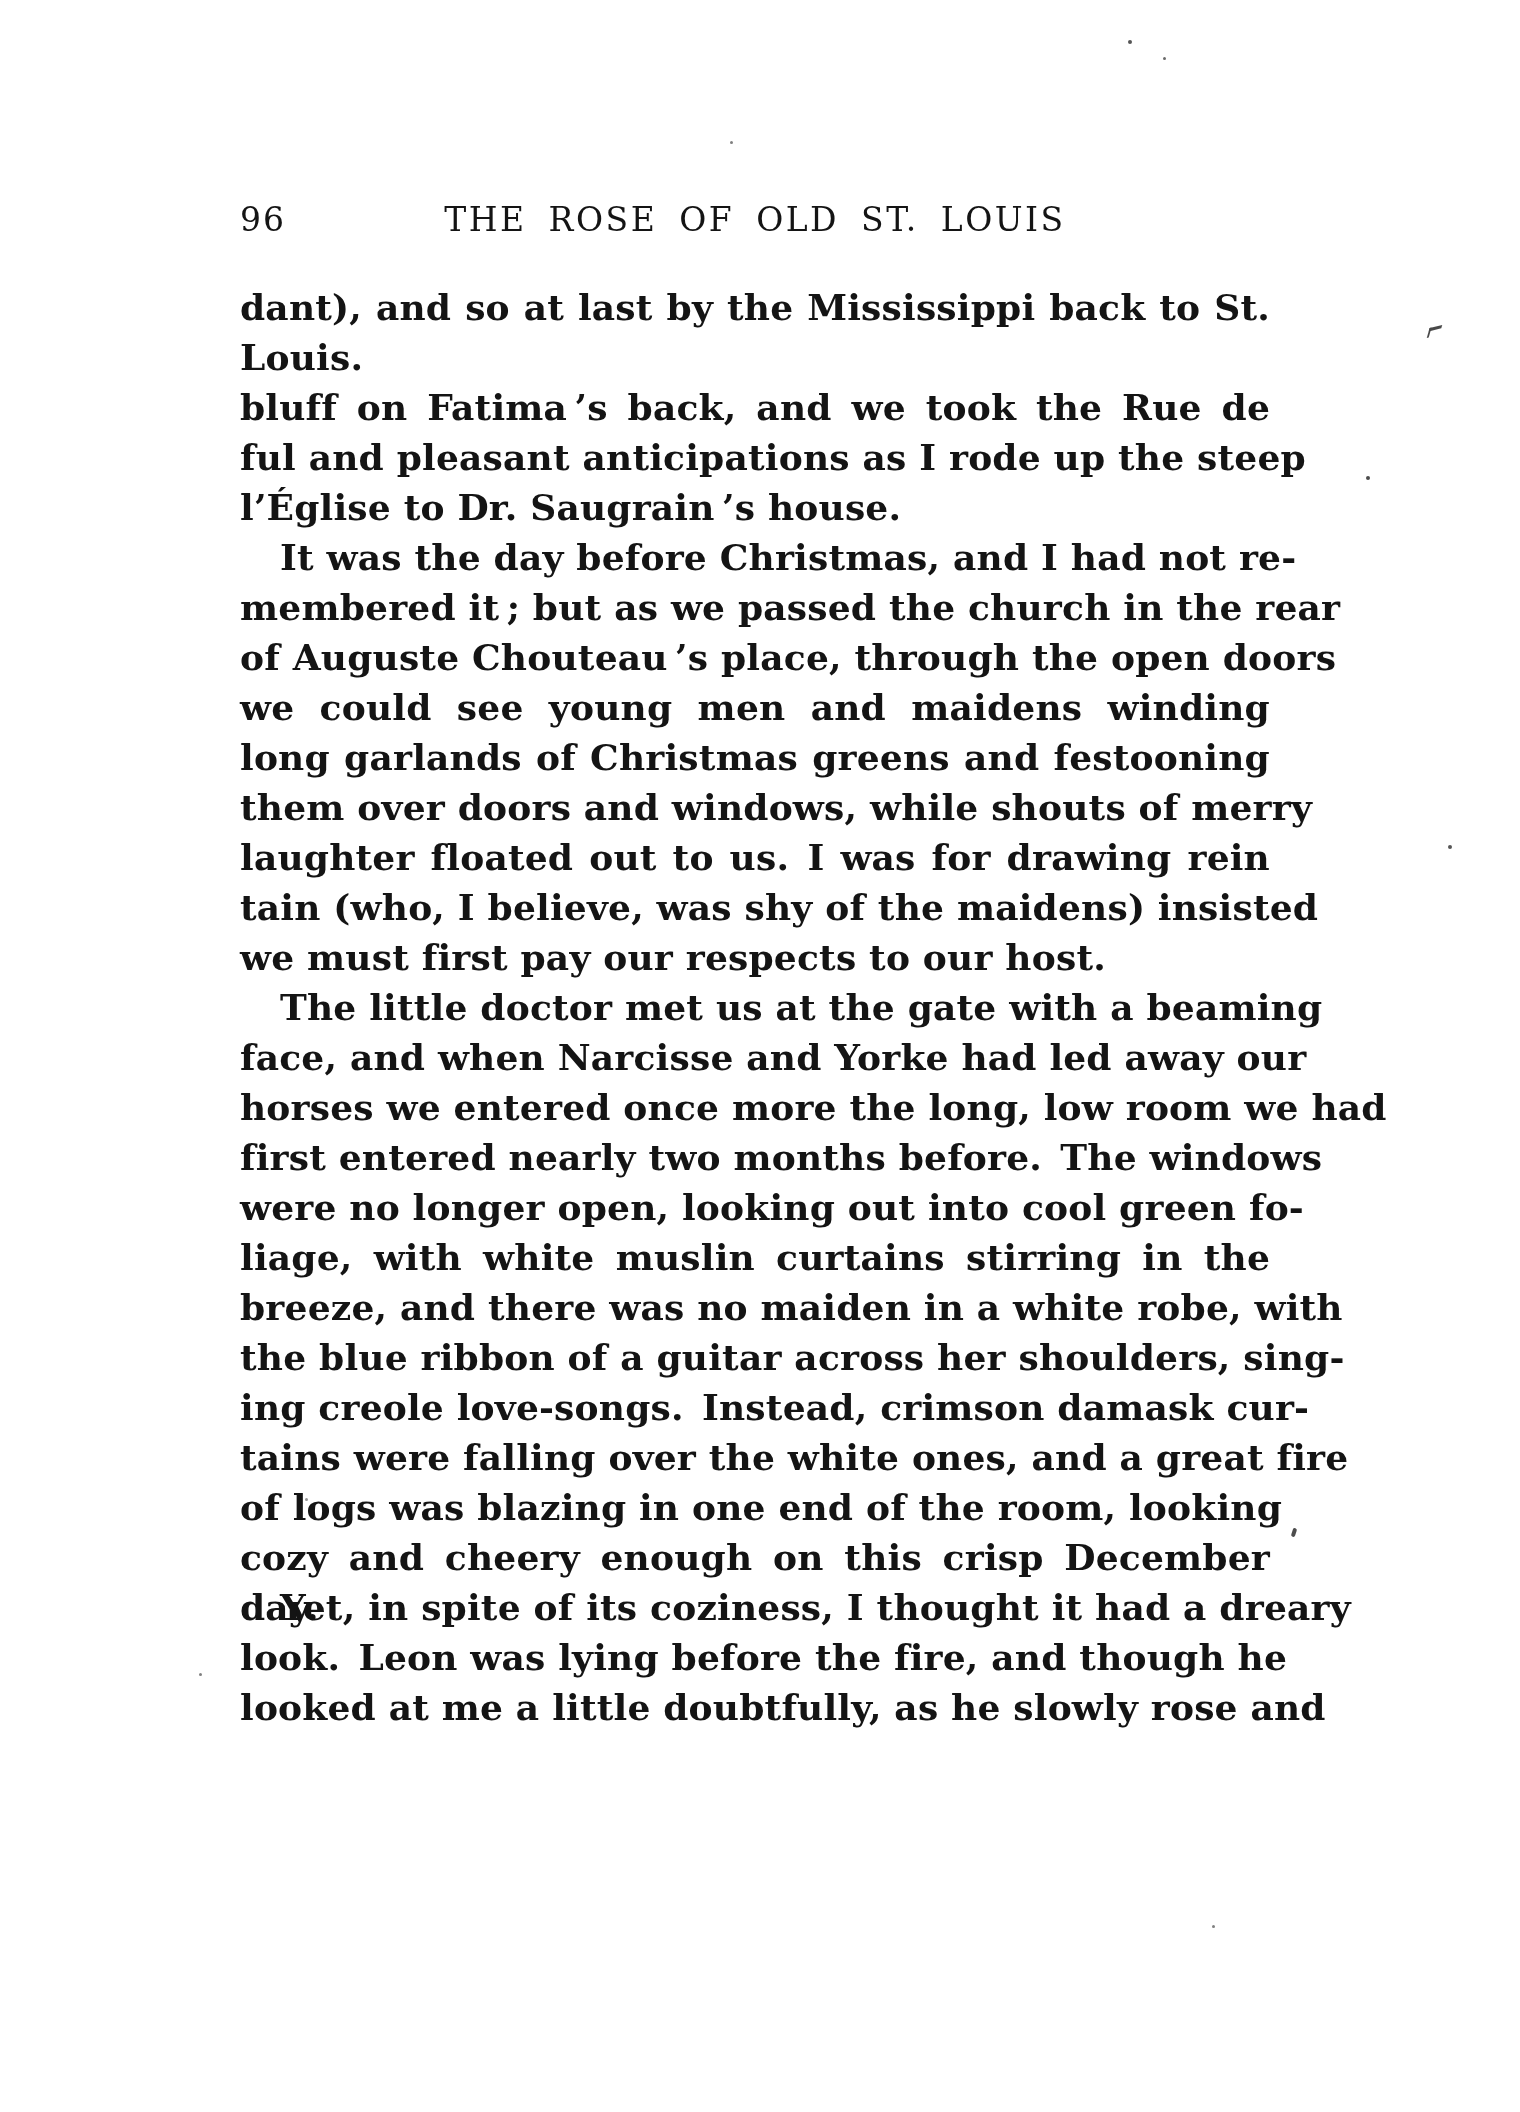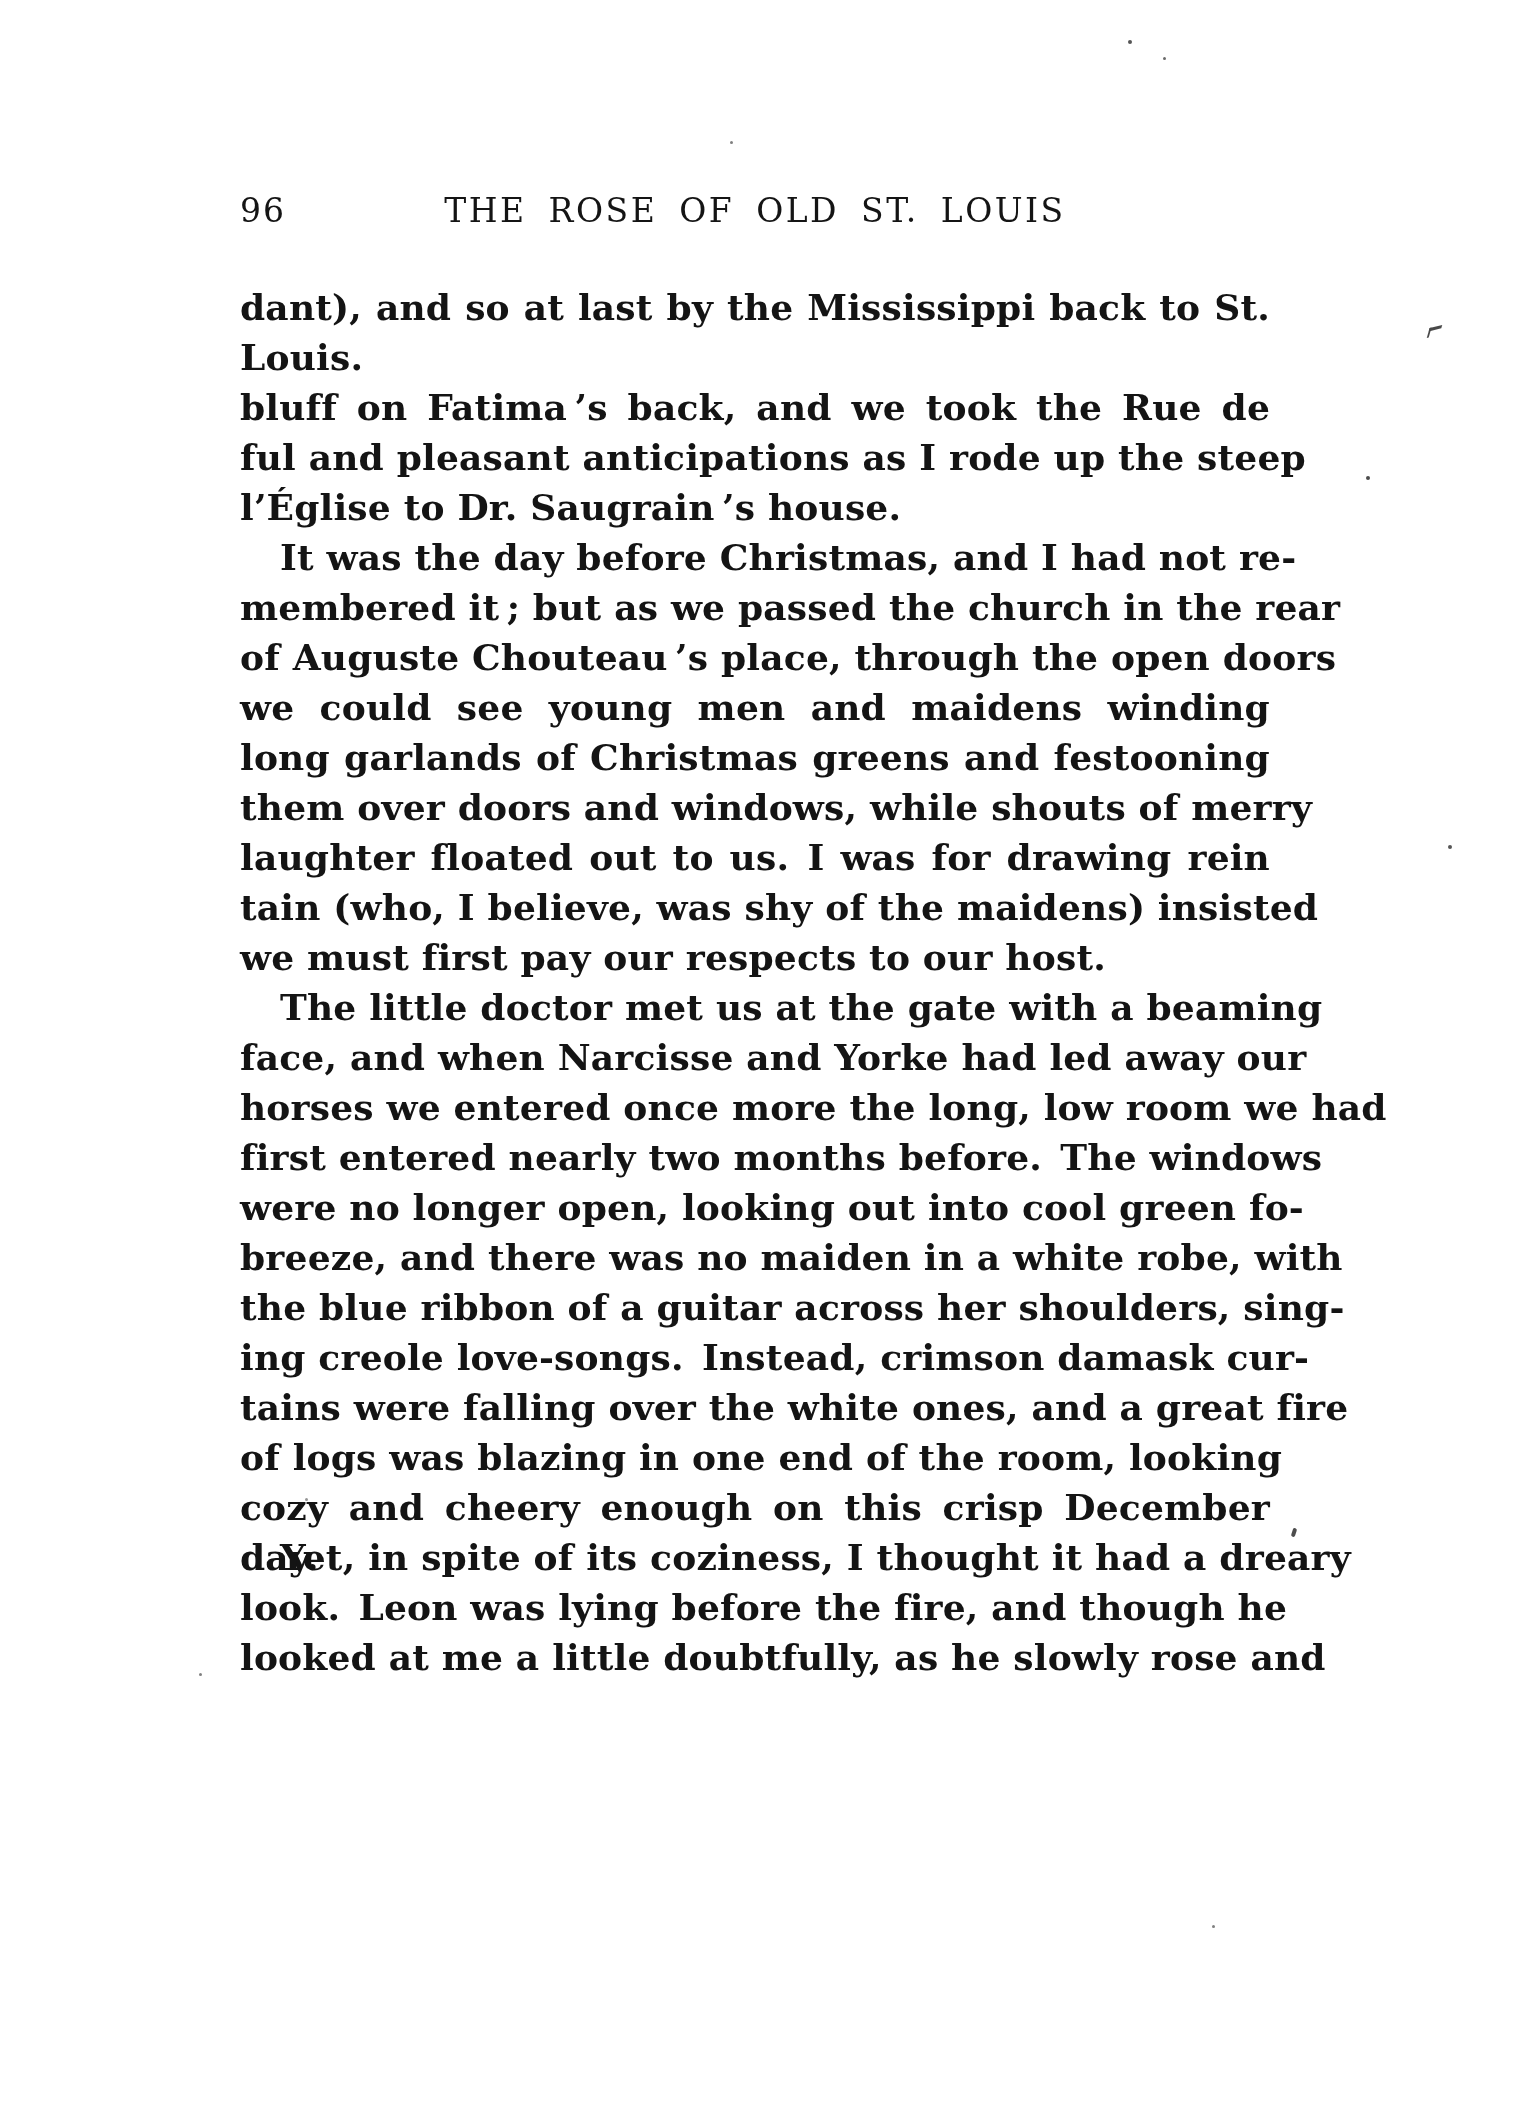--- a/index.html
+++ b/index.html
@@ -7,21 +7,21 @@
     position: relative;
     width: 1520px;
     height: 2112px;
     background: #ffffff;
     overflow: hidden;
     font-family: "DejaVu Serif", "Liberation Serif", serif;
     color: #141414;
   }
   .header {
     position: absolute;
-    top: 193px;
+    top: 202px;
     left: 240px;
     width: 1030px;
     height: 40px;
     font-size: 33px;
     line-height: 36px;
   }
   .page-number {
     position: absolute;
     left: 0;
     top: 0;
@@ -98,20 +98,21 @@
     <div class="line">long garlands of Christmas greens and festooning</div>
     <div class="line">them over doors and windows, while shouts of merry</div>
     <div class="line">laughter floated out to us. I was for drawing rein</div>
     <div class="line">tain (who, I believe, was shy of the maidens) insisted</div>
     <div class="line pend">we must first pay our respects to our host.</div>
     <div class="line pstart">The little doctor met us at the gate with a beaming</div>
     <div class="line">face, and when Narcisse and Yorke had led away our</div>
     <div class="line">horses we entered once more the long, low room we had</div>
     <div class="line">first entered nearly two months before. The windows</div>
     <div class="line">were no longer open, looking out into cool green fo-</div>
+    <div class="line">liage, with white muslin curtains stirring in the</div>
     <div class="line">breeze, and there was no maiden in a white robe, with</div>
     <div class="line">the blue ribbon of a guitar across her shoulders, sing-</div>
     <div class="line">ing creole love-songs. Instead, crimson damask cur-</div>
     <div class="line">tains were falling over the white ones, and a great fire</div>
     <div class="line">of logs was blazing in one end of the room, looking</div>
     <div class="line pend">cozy and cheery enough on this crisp December day.</div>
     <div class="line pstart">Yet, in spite of its coziness, I thought it had a dreary</div>
     <div class="line">look. Leon was lying before the fire, and though he</div>
     <div class="line">looked at me a little doubtfully, as he slowly rose and</div>
   </div>

